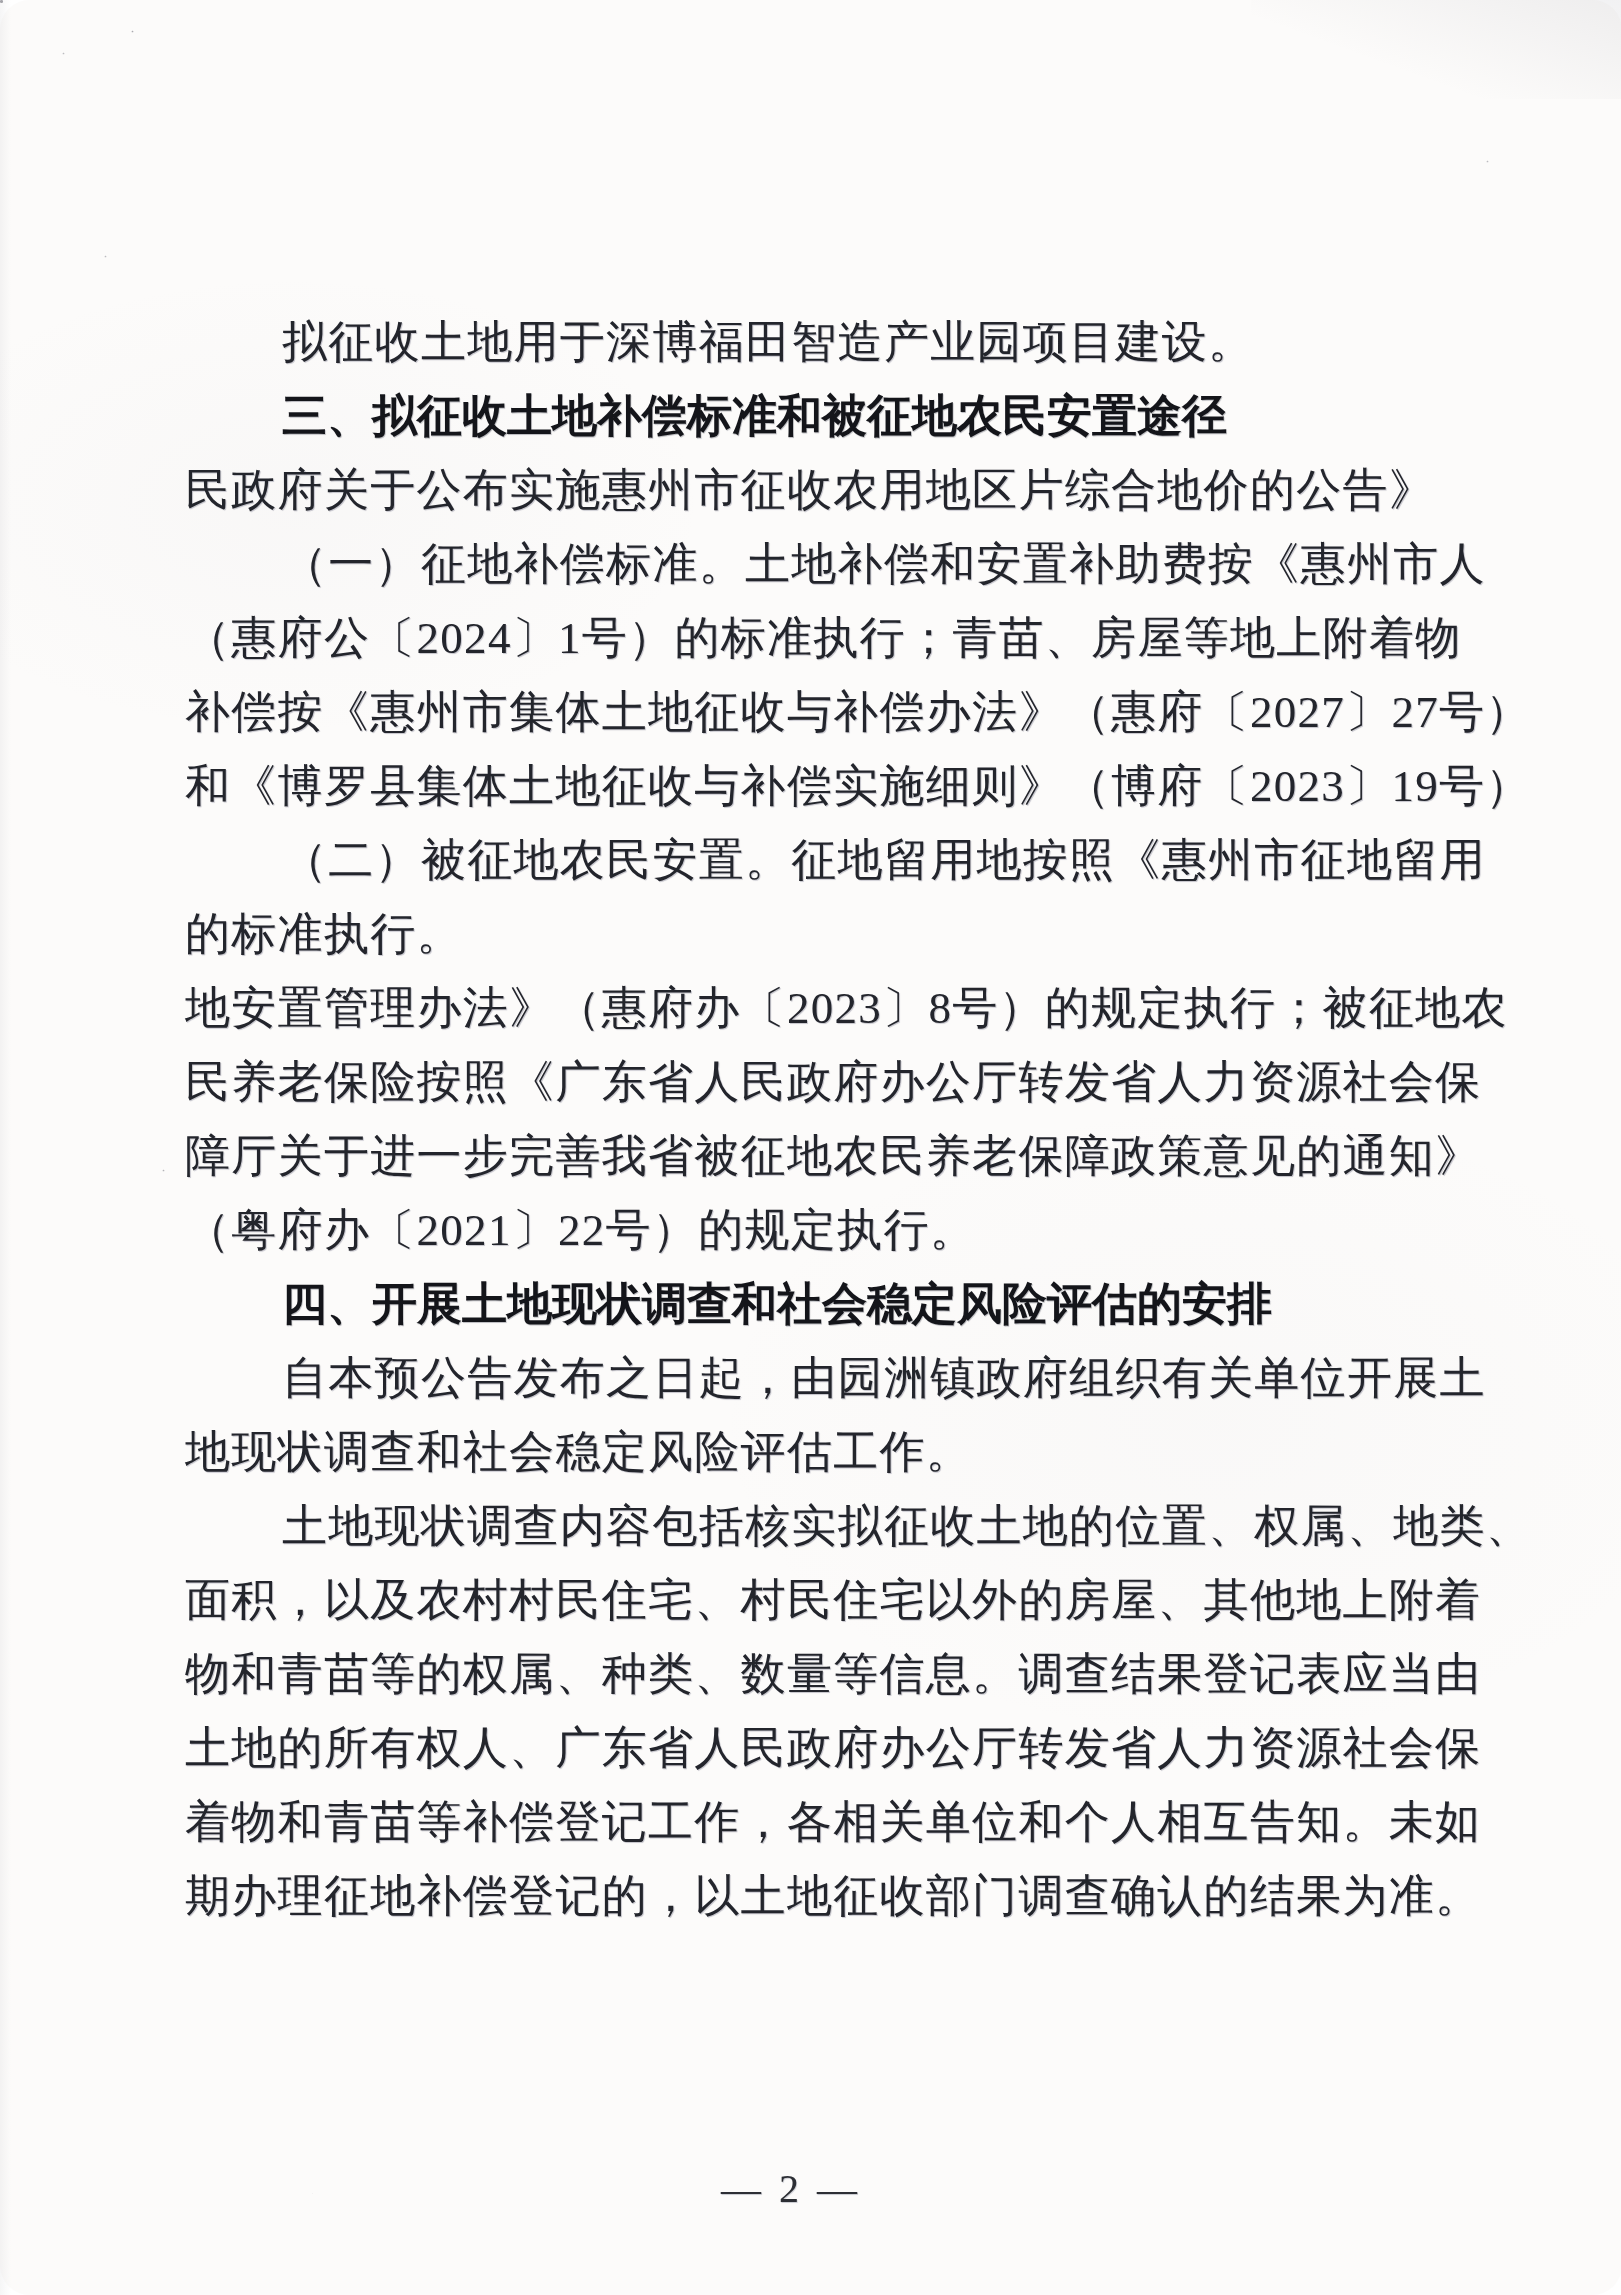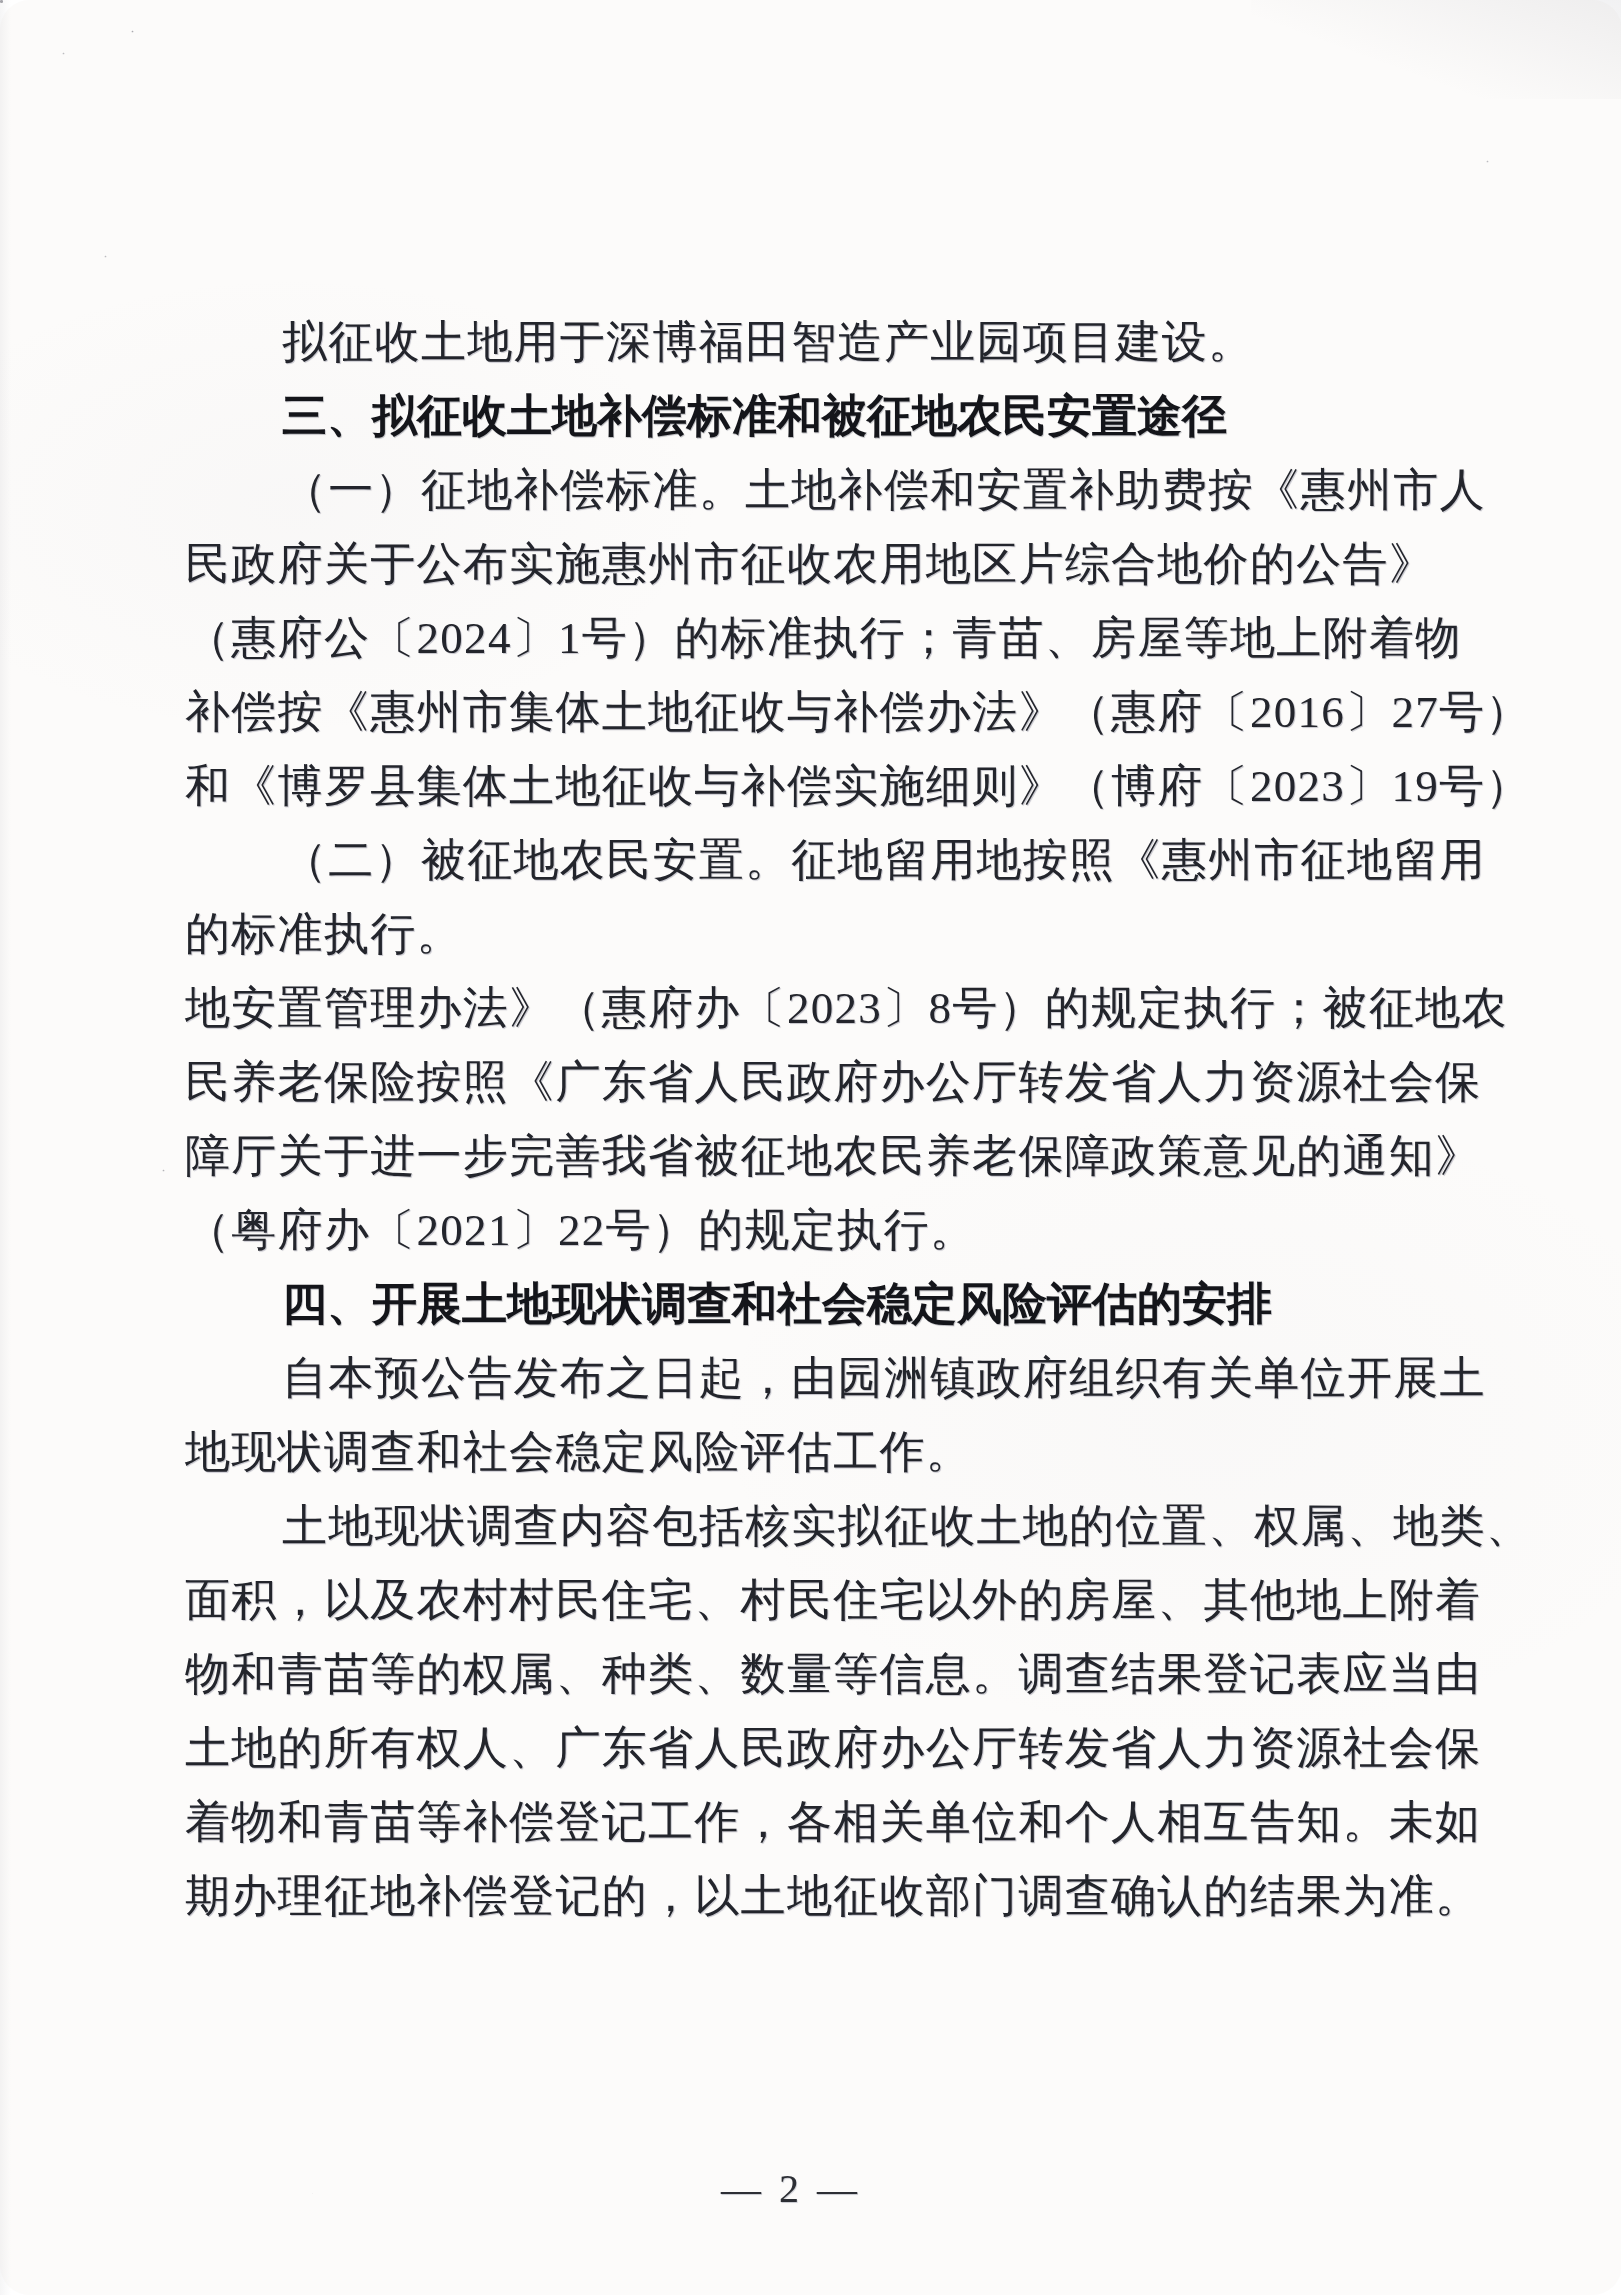--- a/index.html
+++ b/index.html
@@ -91,24 +91,24 @@
 <body>
 
 <div class="page">
   <div class="shade-top-right"></div>
   <div class="edge-left"></div>
   <div class="specks"></div>
 
   <div class="doc-text">
       <div class="line body indent">拟征收土地用于深博福田智造产业园项目建设。</div>
       <div class="line heading indent">三、拟征收土地补偿标准和被征地农民安置途径</div>
+      <div class="line body">民政府关于公布实施惠州市征收农用地区片综合地价的公告》</div>
       <div class="line body indent">（一）征地补偿标准。土地补偿和安置补助费按《惠州市人</div>
-      <div class="line body">民政府关于公布实施惠州市征收农用地区片综合地价的公告》</div>
       <div class="line body">（惠府公〔2024〕1号）的标准执行；青苗、房屋等地上附着物</div>
-      <div class="line body">补偿按《惠州市集体土地征收与补偿办法》（惠府〔2016〕27号）</div>
+      <div class="line body">补偿按《惠州市集体土地征收与补偿办法》（惠府〔2027〕27号）</div>
       <div class="line body">和《博罗县集体土地征收与补偿实施细则》（博府〔2023〕19号）</div>
       <div class="line body indent">（二）被征地农民安置。征地留用地按照《惠州市征地留用</div>
       <div class="line body">的标准执行。</div>
       <div class="line body">地安置管理办法》（惠府办〔2023〕8号）的规定执行；被征地农</div>
       <div class="line body">民养老保险按照《广东省人民政府办公厅转发省人力资源社会保</div>
       <div class="line body">障厅关于进一步完善我省被征地农民养老保障政策意见的通知》</div>
       <div class="line body">（粤府办〔2021〕22号）的规定执行。</div>
       <div class="line heading indent">四、开展土地现状调查和社会稳定风险评估的安排</div>
       <div class="line body indent">自本预公告发布之日起，由园洲镇政府组织有关单位开展土</div>
       <div class="line body">地现状调查和社会稳定风险评估工作。</div>

